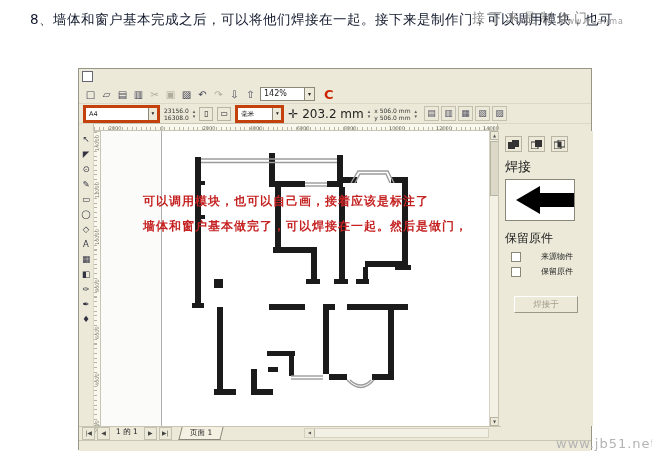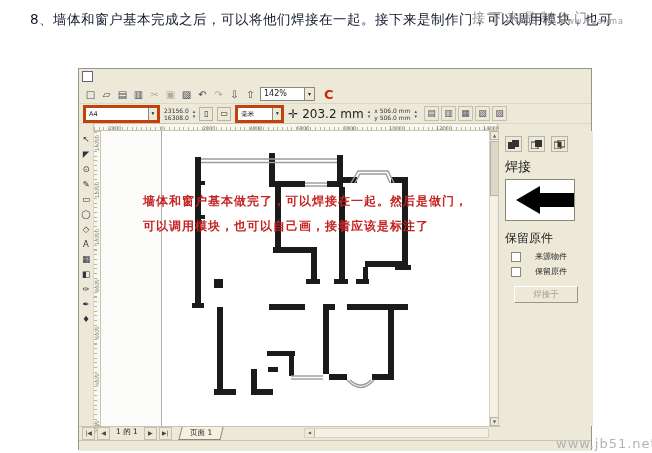--- a/index.html
+++ b/index.html
@@ -54,23 +54,23 @@
   .vscroll{position:absolute;left:410px;top:62px;width:9px;height:295px;background:#f3f1e6;border-left:1px solid #d5d1c1;box-sizing:border-box;}
   .vscroll .arr{position:absolute;left:0;width:9px;height:9px;background:#ece9d8;border:1px solid #b8b4a4;box-sizing:border-box;font-size:4px;text-align:center;line-height:8px;color:#555;cursor:pointer;}
   .vscroll .thumb{position:absolute;left:0;top:10px;width:9px;height:55px;background:#dcd8c8;border:1px solid #b8b4a4;box-sizing:border-box;cursor:grab;}
   
   .docker{position:absolute;left:419px;top:62px;width:95px;height:295px;background:#ece9d8;border-left:1px solid #c9c5b5;box-sizing:border-box;padding:5px 6px;}
   .dk-icons{display:flex;gap:6px;margin-bottom:6px;}
   .dk-ic{width:15px;height:14px;background:#ece9d8;border:1px solid #b8b4a4;display:flex;align-items:center;justify-content:center;cursor:pointer;}
   .dk-label{font-size:13px;margin:3px 0;}
   .dk-preview{width:68px;height:40px;background:#fff;border:1px solid #8a887a;position:relative;overflow:hidden;}
   .dk-keep{font-size:12px;margin-top:9px;}
-  .cbrow{display:flex;align-items:center;gap:14px;margin:4px 0 0 6px;font-size:8px;cursor:pointer;}
+  .cbrow{display:flex;align-items:center;gap:20px;margin:4px 0 0 6px;font-size:8px;cursor:pointer;}
   .cb{width:8px;height:8px;background:#fff;border:1px solid #8a887a;}
-  .dk-btn{margin:9px auto 0;width:62px;height:15px;background:#ece9d8;border:1px solid #fff;border-right-color:#9a9788;border-bottom-color:#9a9788;color:#a19d8d;font-size:8.5px;text-align:center;line-height:15px;cursor:default;}
+  .dk-btn{margin:19px auto 0;width:62px;height:15px;background:#ece9d8;border:1px solid #fff;border-right-color:#9a9788;border-bottom-color:#9a9788;color:#a19d8d;font-size:8.5px;text-align:center;line-height:15px;cursor:default;}
   
   .navbar{position:absolute;left:0;top:357px;width:419px;height:14px;display:flex;align-items:flex-start;gap:2px;padding-left:3px;border-top:1px solid #c9c5b5;font-size:7px;}
   .navb{width:11px;height:11px;border:1px solid #c4c0b0;background:#ece9d8;text-align:center;line-height:10px;font-size:6px;color:#444;cursor:pointer;}
   .pageinfo{margin:0 4px;font-size:7.5px;}
   .pagetab{margin-left:6px;height:12px;padding:0 9px;background:#f4f1e2;border:1px solid #8a887a;border-top:none;transform:skewX(-14deg);line-height:12px;cursor:pointer;}
   .pagetab span{display:inline-block;transform:skewX(14deg);font-size:7.5px;}
   .hscroll{position:absolute;left:225px;top:359px;width:185px;height:10px;background:#f3f1e6;border:1px solid #d5d1c1;box-sizing:border-box;}
   .hscroll .arr{position:absolute;left:0;top:0;width:9px;height:8px;background:#ece9d8;border-right:1px solid #b8b4a4;font-size:4px;text-align:center;line-height:8px;color:#555;cursor:pointer;}
   .statusbar{position:absolute;left:0;top:371px;right:0;height:10px;border-top:1px solid #c9c5b5;background:#ece9d8;}
 </style>
@@ -233,22 +233,22 @@
         <line x1="204" y1="52" x2="226" y2="52" stroke="#9b9b9b" stroke-width="1.4"></line>
         <line x1="204" y1="55" x2="226" y2="55" stroke="#9b9b9b" stroke-width="1.4"></line>
         <line x1="190" y1="245" x2="222" y2="245" stroke="#9b9b9b" stroke-width="1.4"></line>
         <line x1="190" y1="248" x2="222" y2="248" stroke="#9b9b9b" stroke-width="1.4"></line>
         <path d="M250,52 L257,40 L287,40 L293,52" fill="none" stroke="#9b9b9b" stroke-width="1.4"></path>
         <path d="M254,52 L259,43 L285,43 L289,52" fill="none" stroke="#9b9b9b" stroke-width="1.4"></path>
         <path d="M246,249 Q260,264 273,249" fill="none" stroke="#9b9b9b" stroke-width="1.4"></path>
         <path d="M249,249 Q260,259 270,249" fill="none" stroke="#9b9b9b" stroke-width="1.4"></path>
       </svg>
     <div class="annot" style="color: rgb(197, 34, 34);">
+      <div>可以调用模块，也可以自己画，接着应该是标注了</div>
       <div>墙体和窗户基本做完了，可以焊接在一起。然后是做门，</div>
-      <div>可以调用模块，也可以自己画，接着应该是标注了</div>
     </div>
   </div>
 
   <div class="vscroll">
     <span class="arr" style="top:0;">▲</span>
     <span class="thumb"></span>
     <span class="arr" style="bottom:0;">▼</span>
   </div>
 
   <div class="docker">

